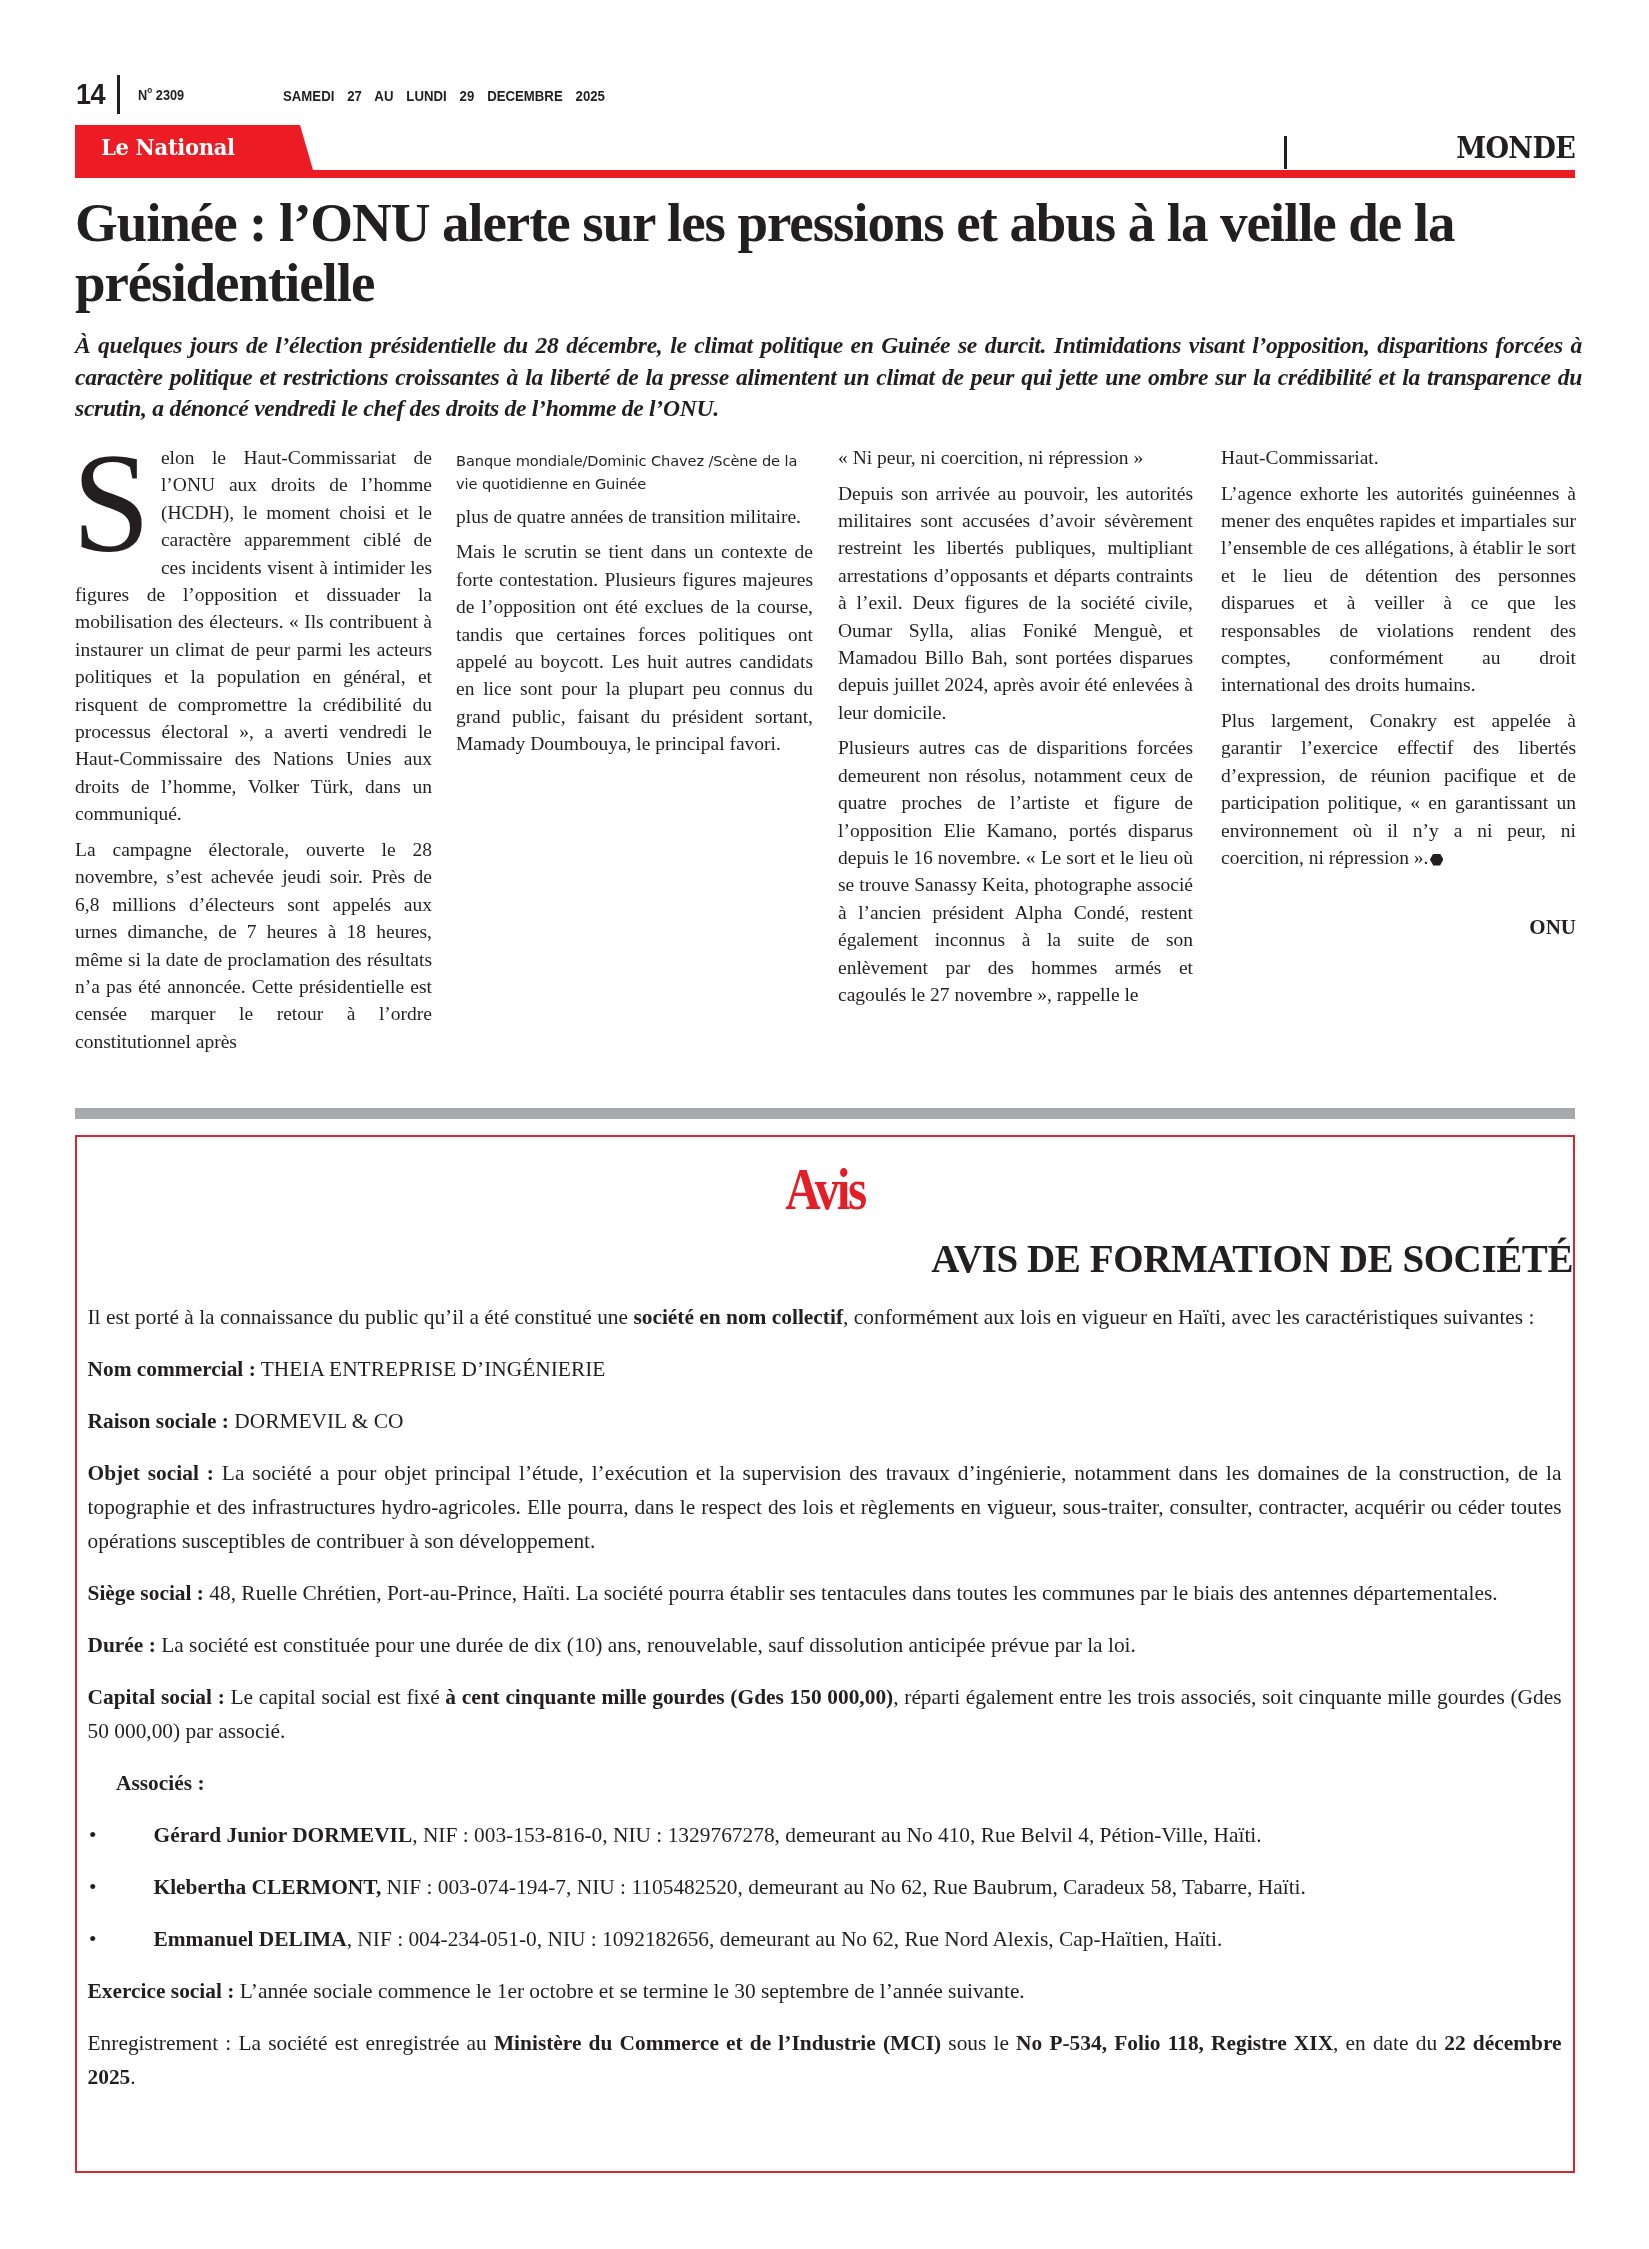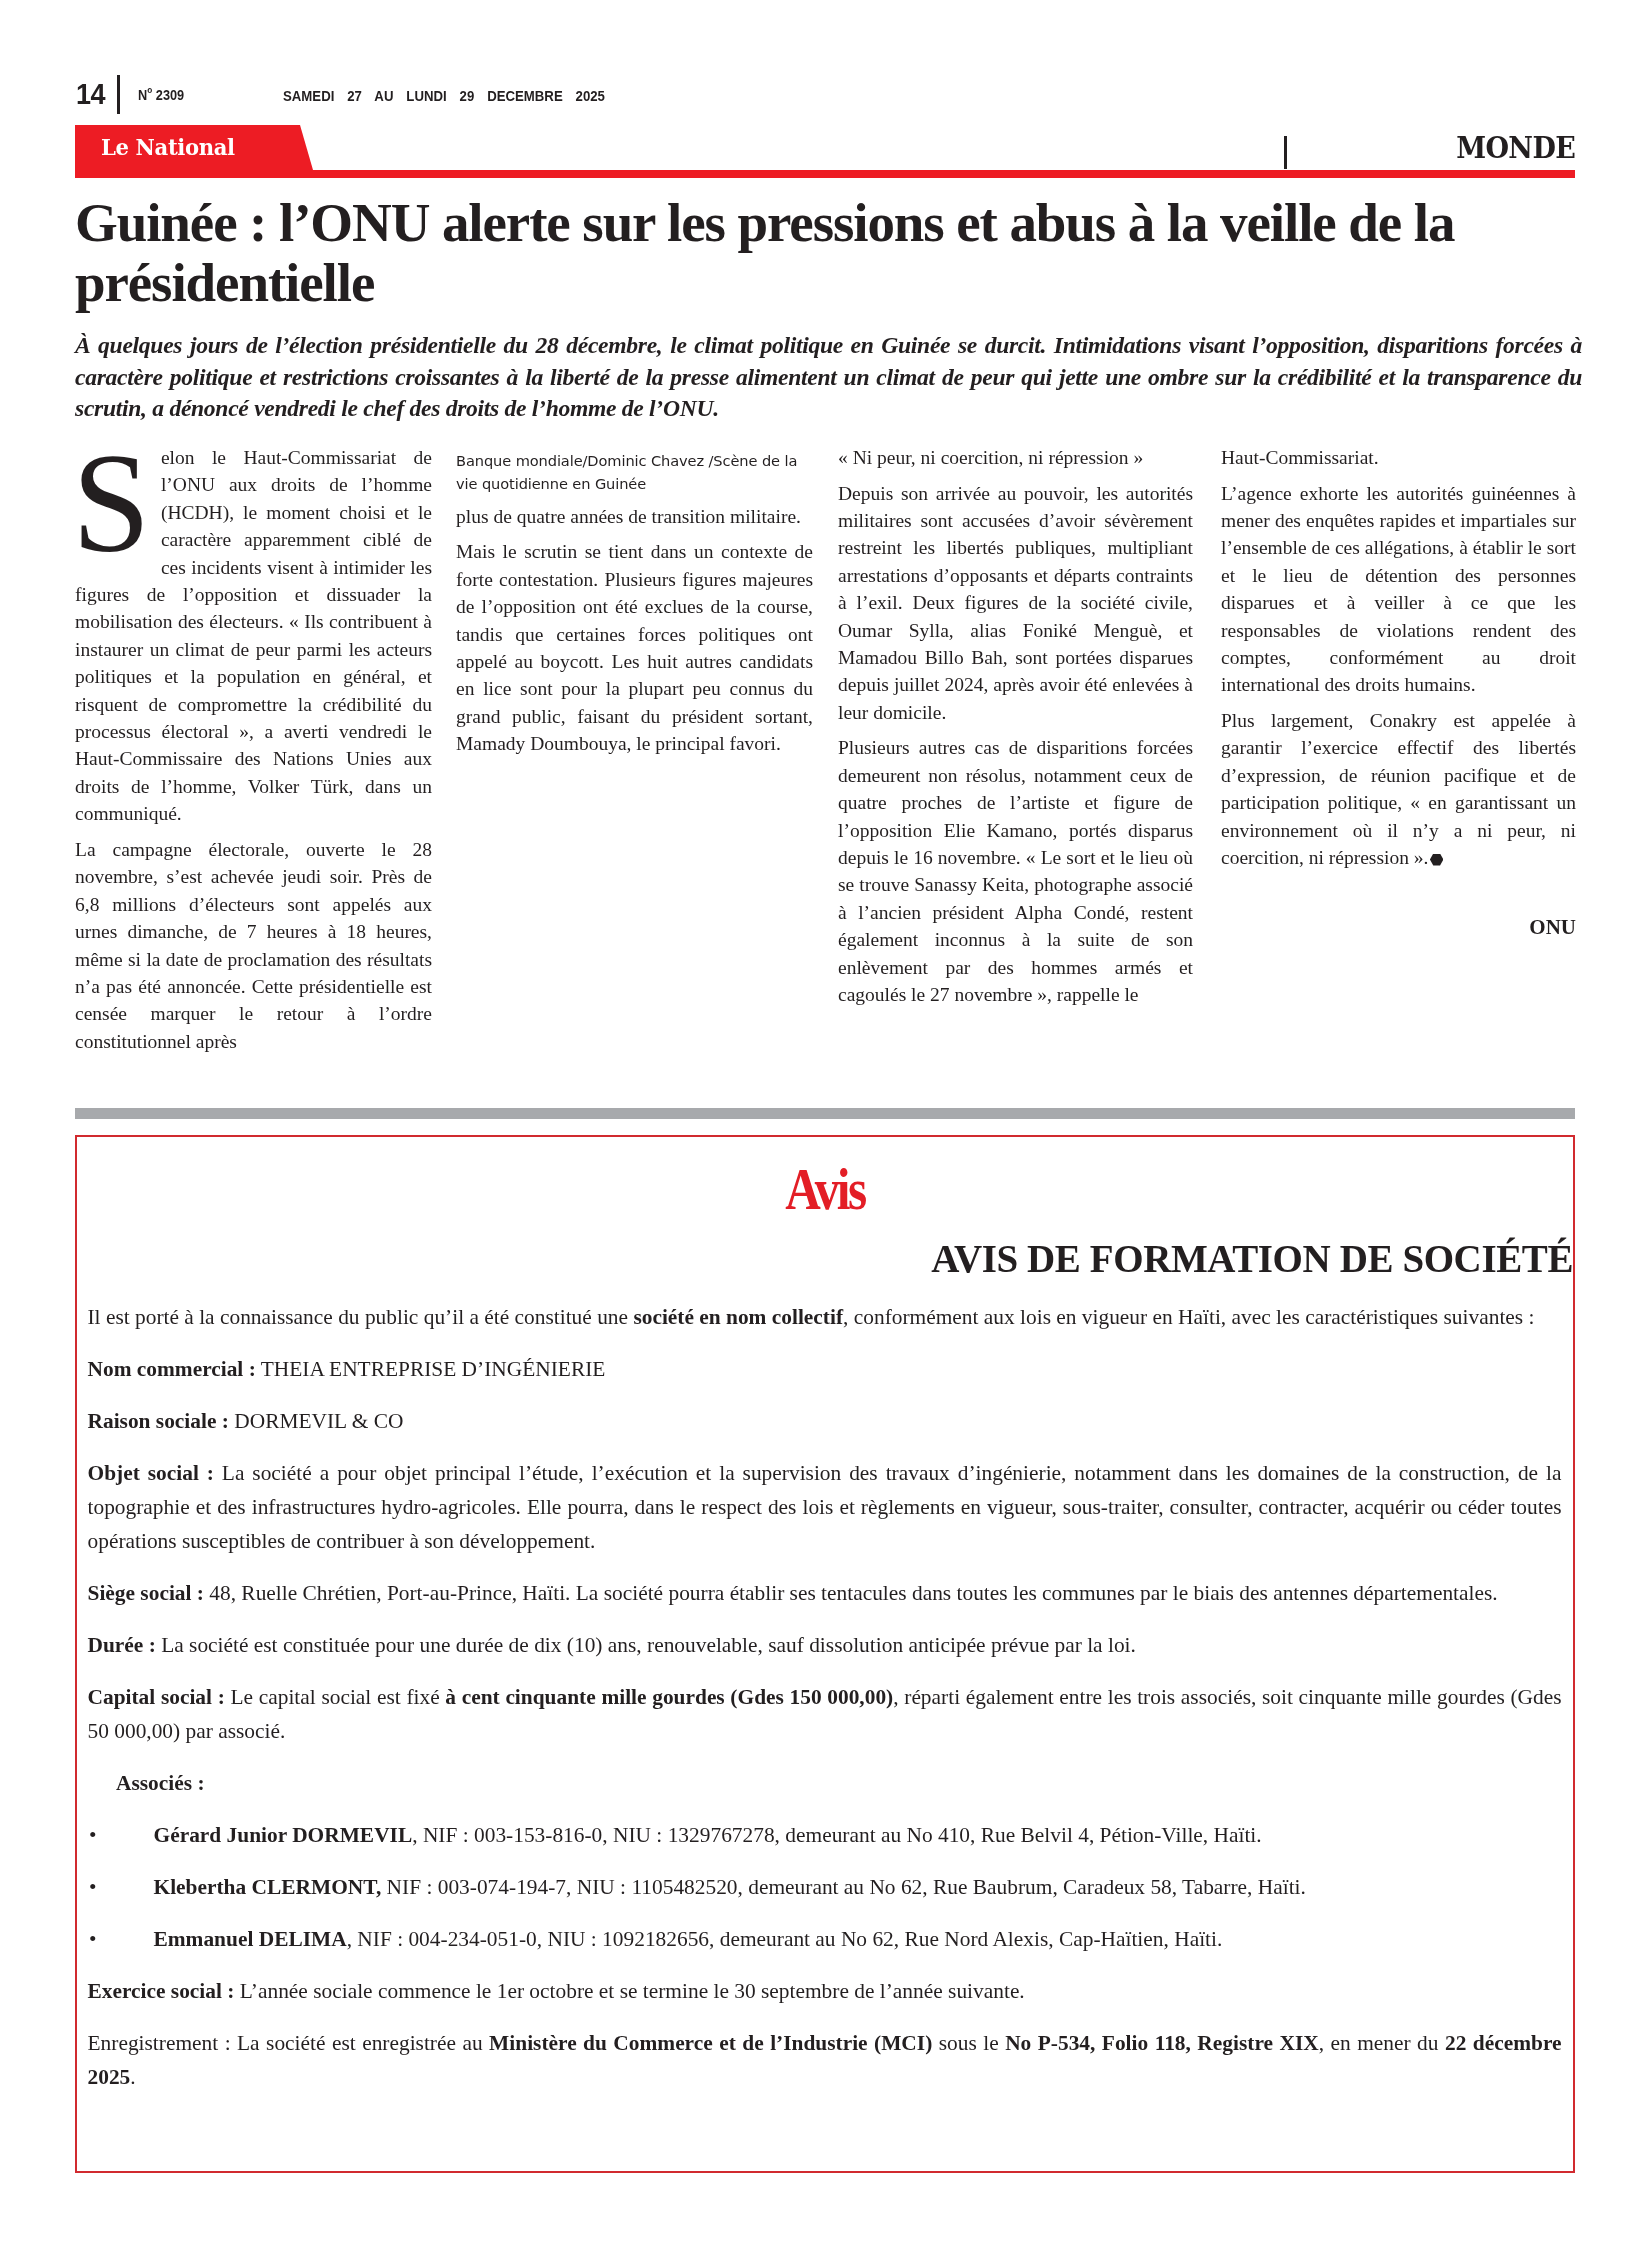--- a/index.html
+++ b/index.html
@@ -126,16 +126,16 @@
     <p><span class="lbl">Raison sociale :</span><span> DORMEVIL &amp; CO</span></p>
     <p><span class="lbl">Objet social :</span><span> La société a pour objet principal l’étude, l’exécution et la supervision des travaux d’ingénierie, notamment dans les domaines de la construction, de la topographie et des infrastructures hydro-agricoles. Elle pourra, dans le respect des lois et règlements en vigueur, sous-traiter, consulter, contracter, acquérir ou céder toutes opérations susceptibles de contribuer à son développement.</span></p>
     <p><span class="lbl">Siège social :</span><span> 48, Ruelle Chrétien, Port-au-Prince, Haïti. La société pourra établir ses tentacules dans toutes les communes par le biais des antennes départementales.</span></p>
     <p><span class="lbl">Durée :</span><span> La société est constituée pour une durée de dix (10) ans, renouvelable, sauf dissolution anticipée prévue par la loi.</span></p>
     <p><span class="lbl">Capital social :</span><span> Le capital social est fixé </span><b>à cent cinquante mille gourdes (Gdes 150 000,00)</b><span>, réparti également entre les trois associés, soit cinquante mille gourdes (Gdes 50 000,00) par associé.</span></p>
     <p class="assoc-head">Associés :</p>
     <p class="bullet"><span class="dot">•</span><b>Gérard Junior DORMEVIL</b><span>, NIF : 003-153-816-0, NIU : 1329767278, demeurant au No 410, Rue Belvil 4, Pétion-Ville, Haïti.</span></p>
     <p class="bullet"><span class="dot">•</span><b>Klebertha CLERMONT,</b><span> NIF : 003-074-194-7, NIU : 1105482520, demeurant au No 62, Rue Baubrum, Caradeux 58, Tabarre, Haïti.</span></p>
     <p class="bullet"><span class="dot">•</span><b>Emmanuel DELIMA</b><span>, NIF : 004-234-051-0, NIU : 1092182656, demeurant au No 62, Rue Nord Alexis, Cap-Haïtien, Haïti.</span></p>
     <p><span class="lbl">Exercice social :</span><span> L’année sociale commence le 1er octobre et se termine le 30 septembre de l’année suivante.</span></p>
-    <p><span>Enregistrement : La société est enregistrée au </span><b>Ministère du Commerce et de l’Industrie (MCI)</b><span> sous le </span><b>No P-534, Folio 118, Registre XIX</b><span>, en mener du </span><b>22 décembre 2025</b><span>.</span></p>
+    <p><span>Enregistrement : La société est enregistrée au </span><b>Ministère du Commerce et de l’Industrie (MCI)</b><span> sous le </span><b>No P-534, Folio 118, Registre XIX</b><span>, en date du </span><b>22 décembre 2025</b><span>.</span></p>
   </div>
 </div>
 
 
 </body></html>

